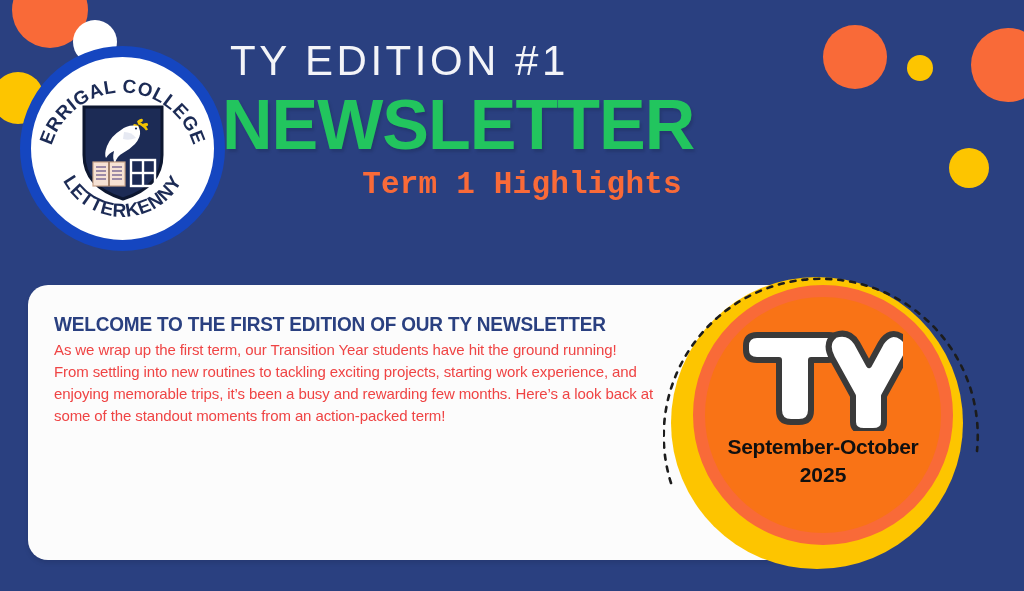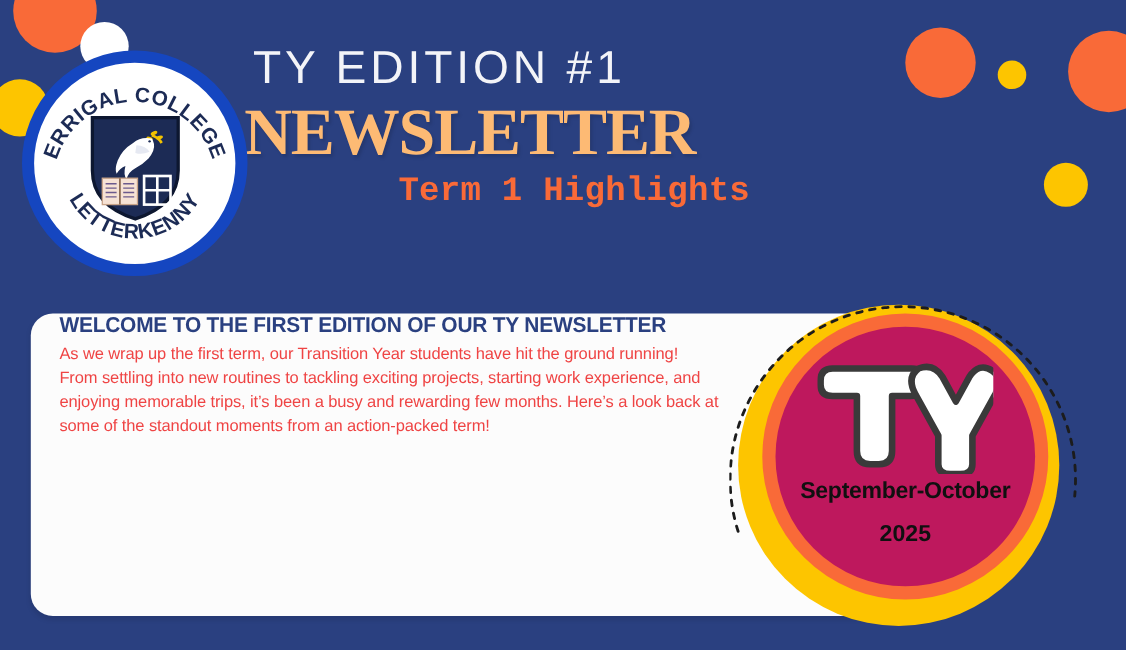--- a/index.html
+++ b/index.html
@@ -32,66 +32,65 @@
     width:86px;height:100px;
   }
 
   
   #headline{position:absolute;left:228px;top:40px;width:600px;z-index:5;}
   #edition{
     color:#f3f4f8;font-size:42px;letter-spacing:3.5px;font-weight:400;
     line-height:1;margin:0 0 8px 2px;
   }
   #newsletter{
-    color:#fdba74;font-size:60px;font-weight:700;letter-spacing:-1px;
+    color:#22c55e;font-size:70px;font-weight:700;letter-spacing:-1px;
     line-height:1.02;margin:0 0 2px -6px;white-space:nowrap;
     text-shadow:2px 3px 3px rgba(0,0,0,.13);
-    font-family:Liberation Serif, serif;
   }
   #subtitle{
     color:#f96a38;font-size:31px;font-weight:700;letter-spacing:.2px;
     text-align:center;margin:6px 0 0 -12px;font-family:Liberation Mono, monospace;
   }
 
   
   #card{
     position:absolute;left:28px;top:285px;width:800px;height:275px;
     background:#fcfcfc;border-radius:20px;z-index:4;
     box-shadow:0 3px 5px rgba(0,0,0,.10);
-    padding:0 26px 0 26px;box-sizing:border-box;overflow:hidden;
+    padding:28px 26px 0 26px;box-sizing:border-box;overflow:hidden;
   }
   #card-heading{
     color:#2a4080;font-weight:700;font-size:19.5px;letter-spacing:-.2px;
     margin:0 0 3px 0;white-space:nowrap;
     transform:scaleX(.975);transform-origin:left center;
   }
   #card-body{
     color:#ef4444;font-size:15px;line-height:1.46;margin:0;
     max-width:600px;letter-spacing:-.1px;
   }
 
   
   #badge-wrap{position:absolute;left:663px;top:255px;width:330px;height:330px;z-index:8;}
   #badge-yellow{
     position:absolute;left:8px;top:22px;width:292px;height:292px;
     border-radius:50%;background:#fdc500;
   }
   #badge-dotted{position:absolute;left:0;top:0;width:330px;height:330px;}
   #badge-ring{
     position:absolute;left:30px;top:30px;width:260px;height:260px;
-    border-radius:50%;background:#be185d;border:12px solid #f96a38;
+    border-radius:50%;background:#f97316;border:12px solid #f96a38;
     box-sizing:border-box;
     display:flex;flex-direction:column;align-items:center;justify-content:flex-start;
   }
   #ty-logo{width:160px;height:108px;margin-top:26px;}
   #badge-month{
     font-size:21px;font-weight:700;color:#101010;margin-top:4px;
     letter-spacing:-.3px;white-space:nowrap;
   }
-  #badge-year{font-size:21px;font-weight:700;color:#101010;margin-top:15px;}
+  #badge-year{font-size:21px;font-weight:700;color:#101010;margin-top:4px;}
 </style>
 </head>
 <body>
 
 <div id="stage">
 
   <div id="decor-layer">
       <div class="dot" style="left: 12px; top: -28px; height: 76px; width: 76px; background: rgb(249, 106, 56);"></div>
       <div class="dot" style="left: 73px; top: 20px; height: 44px; width: 44px; background: rgb(255, 255, 255);"></div>
       <div class="dot" style="left: -8px; top: 72px; height: 52px; width: 52px; background: rgb(253, 197, 0);"></div>

